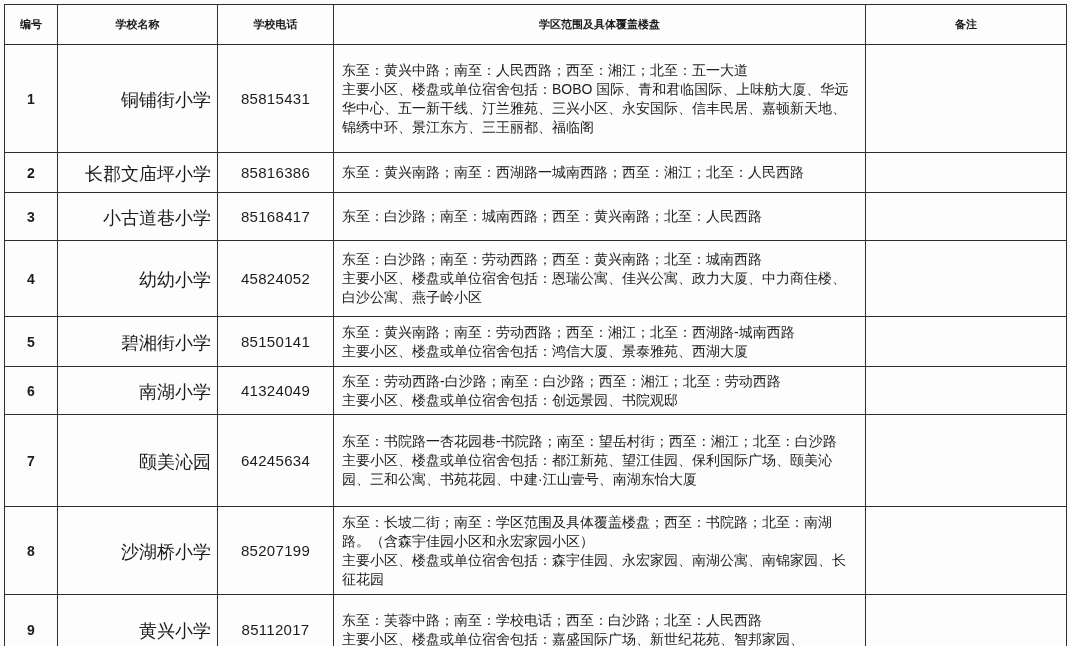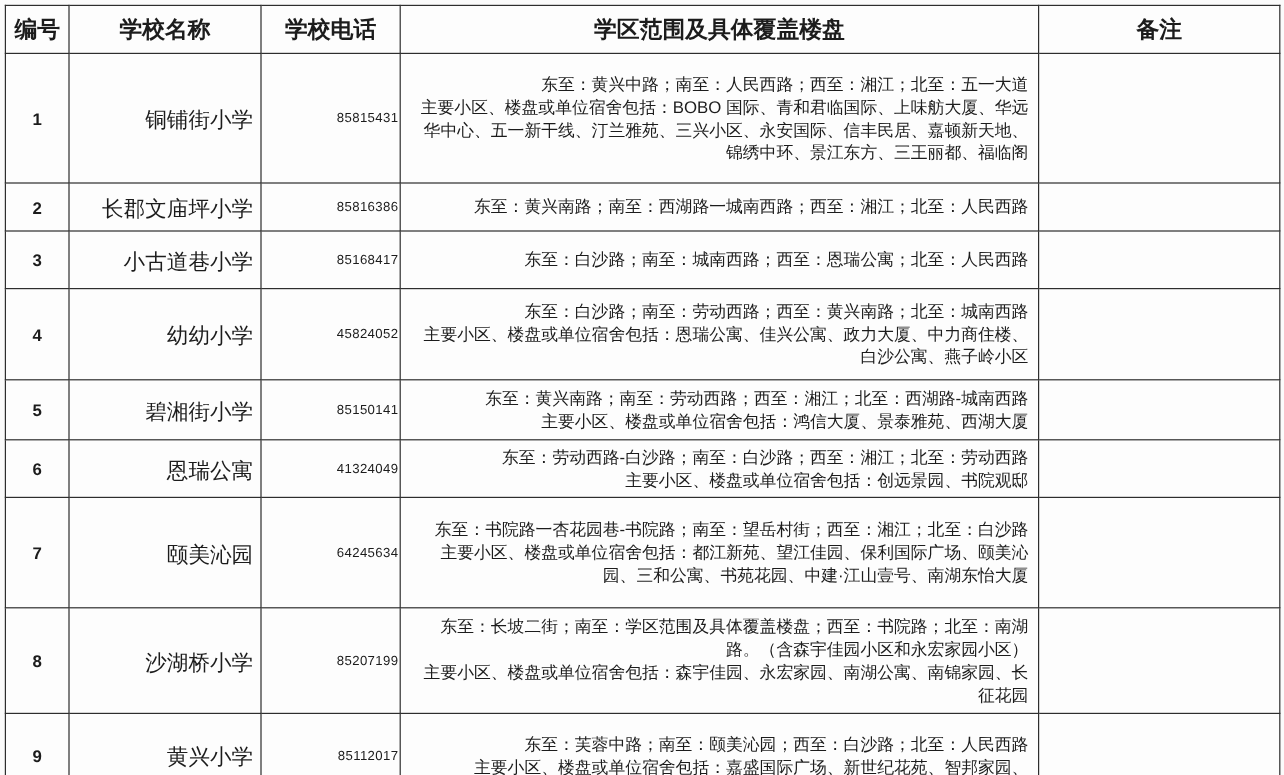--- a/index.html
+++ b/index.html
@@ -24,45 +24,45 @@
     width: 1062px;
     margin: 4px;
     background: #fdfdfd;
   }
   th, td {
     border: 1px solid #2e2e2e;
     vertical-align: middle;
     overflow: hidden;
   }
   th {
-    font-size: 19px;
+    font-size: 11px;
     font-weight: bold;
     text-align: center;
     padding: 2px 4px;
   }
   td.c-id {
     text-align: center;
     font-weight: bold;
     font-size: 14px;
   }
   td.c-name {
     font-size: 18px;
     padding: 5px 6px 2px 13px;
     text-align: right;
   }
   td.c-phone {
-    text-align: right;
-    font-size: 11px;
+    text-align: center;
+    font-size: 15px;
     letter-spacing: 0.3px;
   }
   td.c-district {
     font-size: 14px;
     line-height: 19px;
     padding: 4px 8px;
-    text-align: right;
+    text-align: left;
   }
   td.c-remark {
     font-size: 14px;
   }
   .estates-label {
     font-weight: normal;
   }
 </style>
 </head>
 <body>
@@ -103,21 +103,21 @@
           <td class="c-district">
             <div>东至：黄兴南路；南至：西湖路一城南西路；西至：湘江；北至：人民西路</div>
           </td>
           <td class="c-remark"></td>
         </tr>
         <tr style="height: 48px;">
           <td class="c-id">3</td>
           <td class="c-name">小古道巷小学</td>
           <td class="c-phone">85168417</td>
           <td class="c-district">
-            <div>东至：白沙路；南至：城南西路；西至：恩瑞公寓；北至：人民西路</div>
+            <div>东至：白沙路；南至：城南西路；西至：黄兴南路；北至：人民西路</div>
           </td>
           <td class="c-remark"></td>
         </tr>
         <tr style="height: 76px;">
           <td class="c-id">4</td>
           <td class="c-name">幼幼小学</td>
           <td class="c-phone">45824052</td>
           <td class="c-district">
             <div>东至：白沙路；南至：劳动西路；西至：黄兴南路；北至：城南西路</div>
             <div><span class="estates-label">主要小区、楼盘或单位宿舍包括：</span><span>恩瑞公寓、佳兴公寓、政力大厦、中力商住楼、白沙公寓、燕子岭小区</span></div>
@@ -129,21 +129,21 @@
           <td class="c-name">碧湘街小学</td>
           <td class="c-phone">85150141</td>
           <td class="c-district">
             <div>东至：黄兴南路；南至：劳动西路；西至：湘江；北至：西湖路-城南西路</div>
             <div><span class="estates-label">主要小区、楼盘或单位宿舍包括：</span><span>鸿信大厦、景泰雅苑、西湖大厦</span></div>
           </td>
           <td class="c-remark"></td>
         </tr>
         <tr style="height: 48px;">
           <td class="c-id">6</td>
-          <td class="c-name">恩瑞公寓</td>
+          <td class="c-name">南湖小学</td>
           <td class="c-phone">41324049</td>
           <td class="c-district">
             <div>东至：劳动西路-白沙路；南至：白沙路；西至：湘江；北至：劳动西路</div>
             <div><span class="estates-label">主要小区、楼盘或单位宿舍包括：</span><span>创远景园、书院观邸</span></div>
           </td>
           <td class="c-remark"></td>
         </tr>
         <tr style="height: 92px;">
           <td class="c-id">7</td>
           <td class="c-name">颐美沁园</td>
@@ -162,20 +162,20 @@
             <div>东至：长坡二街；南至：学区范围及具体覆盖楼盘；西至：书院路；北至：南湖路。（含森宇佳园小区和永宏家园小区）</div>
             <div><span class="estates-label">主要小区、楼盘或单位宿舍包括：</span><span>森宇佳园、永宏家园、南湖公寓、南锦家园、长征花园</span></div>
           </td>
           <td class="c-remark"></td>
         </tr>
         <tr style="height: 70px;">
           <td class="c-id">9</td>
           <td class="c-name">黄兴小学</td>
           <td class="c-phone">85112017</td>
           <td class="c-district">
-            <div>东至：芙蓉中路；南至：颐美沁园；西至：白沙路；北至：人民西路</div>
+            <div>东至：芙蓉中路；南至：学校电话；西至：白沙路；北至：人民西路</div>
             <div><span class="estates-label">主要小区、楼盘或单位宿舍包括：</span><span>嘉盛国际广场、新世纪花苑、智邦家园、</span></div>
           </td>
           <td class="c-remark"></td>
         </tr>
       </tbody>
   </table>
 </div>
 
 </body></html>

